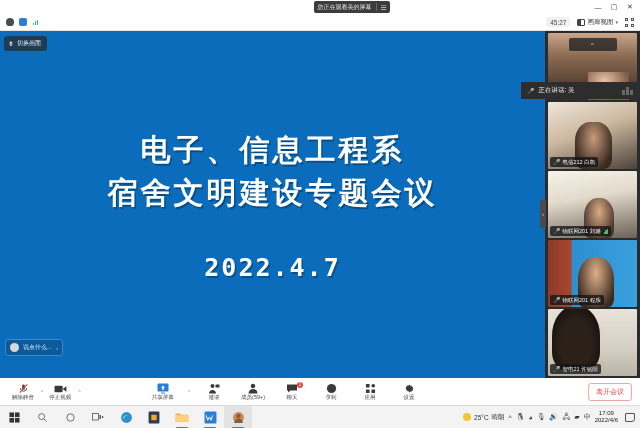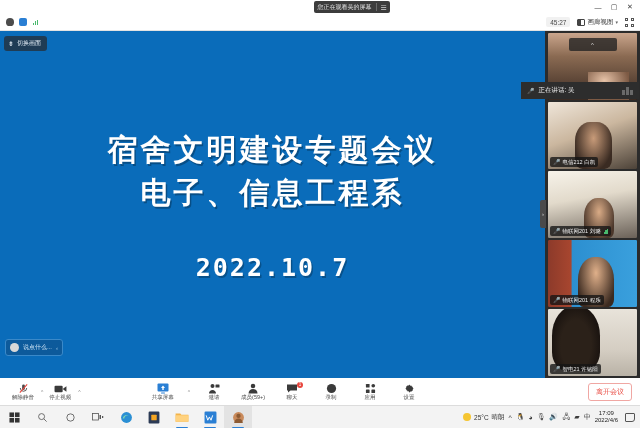--- a/index.html
+++ b/index.html
@@ -234,23 +234,23 @@
         <span class="fs-tl"></span>
           <span class="fs-tr"></span>
           <span class="fs-bl"></span>
           <span class="fs-br"></span>
       </span>
     </div>
   </div>
 
   <div class="stage">
     <div class="slide-inner">
+      <div class="slide-title">电子、信息工程系</div>
       <div class="slide-title">宿舍文明建设专题会议</div>
-      <div class="slide-title">电子、信息工程系</div>
-      <div class="slide-date">2022.10.7</div>
+      <div class="slide-date">2022.4.7</div>
     </div>
 
     <div class="float-btn">
       <span class="pin">⇟</span>
       <span>切换画面</span>
     </div>
 
     <div class="chat-bubble">
       <span class="bubble-avatar"></span>
       <span>说点什么...</span>

